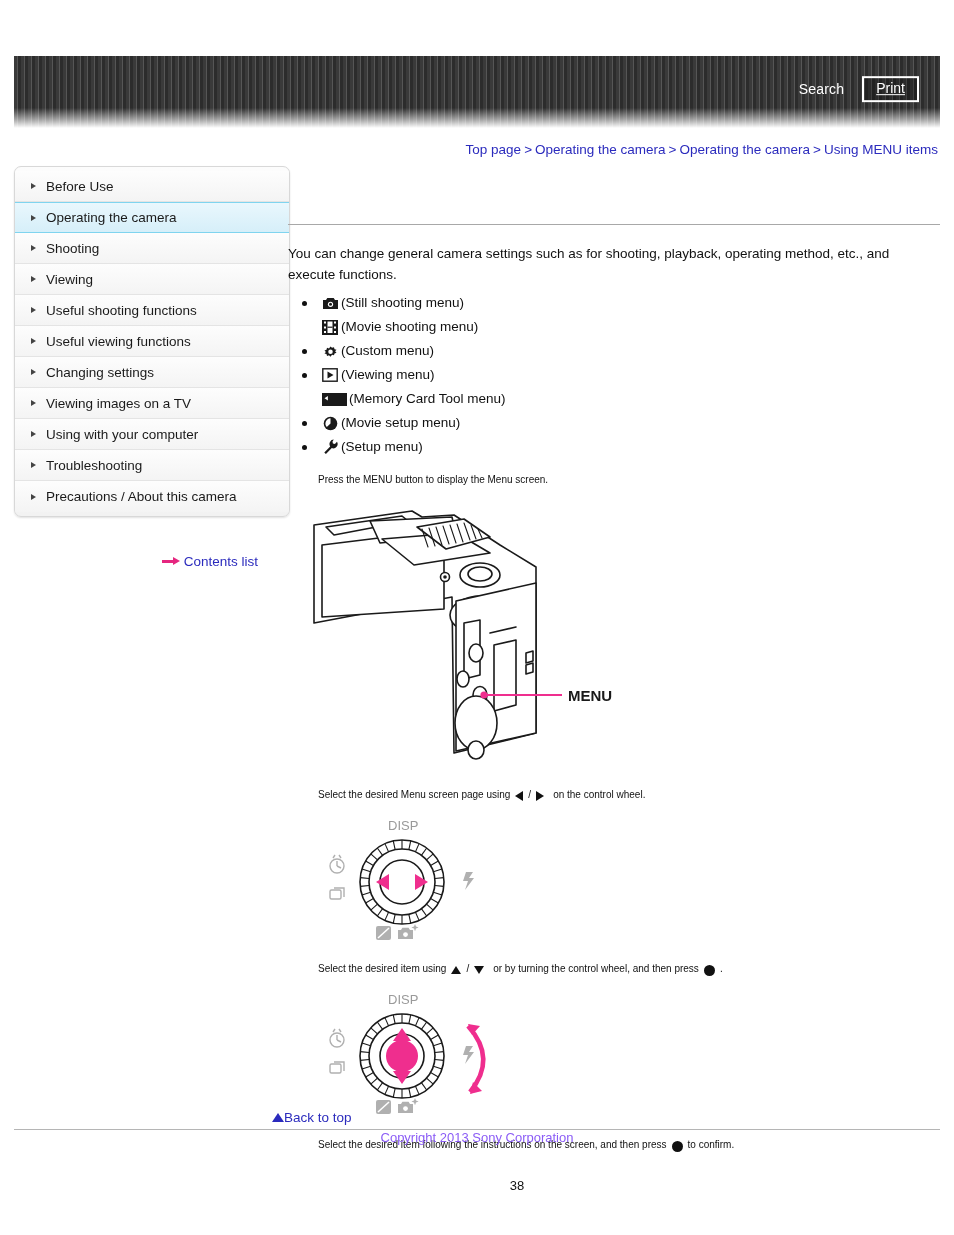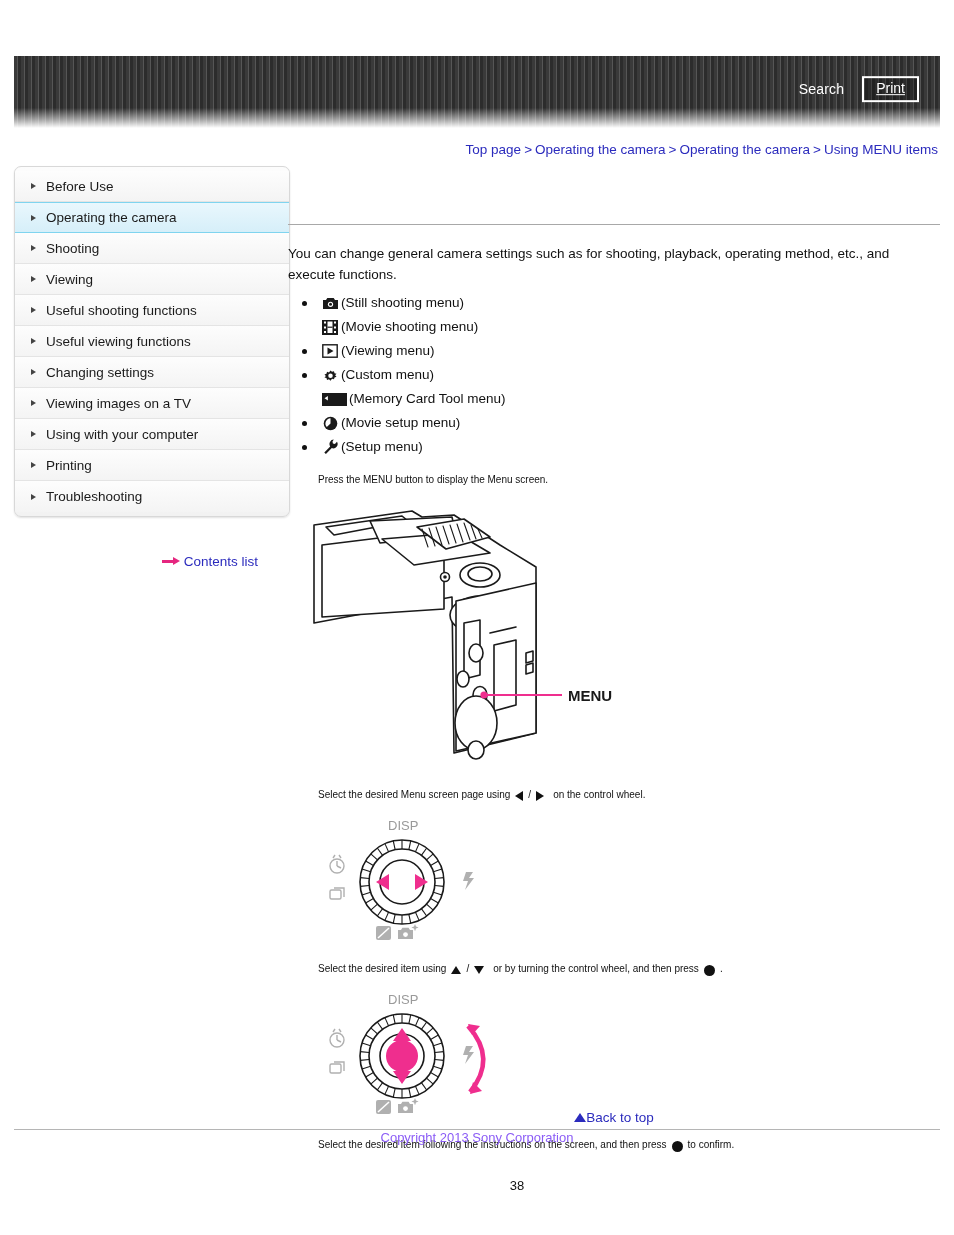--- a/index.html
+++ b/index.html
@@ -193,22 +193,22 @@
   .tri-down { width:0;height:0;border-top:8px solid #111;border-left:5.5px solid transparent;border-right:5.5px solid transparent;}
   .circle-g { width:11px;height:11px;border-radius:50%;background:#111; }
 
   
   #camera-figure { margin: 14px 0 0 16px; }
   .wheel-figure  { margin: 10px 0 0 28px; }
 
   
   #back-to-top-row {
     position: absolute;
-    left: 288px; top: 1110px; width: 652px;
-    display: flex; justify-content: center; align-items: center; 
+    left: 272px; top: 1110px; width: 652px;
+    display: flex; justify-content: flex-start; align-items: center; 
   }
   #back-to-top-arrow {
     width: 0; height: 0;
     border-bottom: 9px solid #2b2bbd;
     border-left: 6px solid transparent;
     border-right: 6px solid transparent;
   }
   #back-to-top-link { color: #2b2bbd; font-size: 13.5px; text-decoration: none; cursor: pointer; }
   #footer-rule {
     position: absolute;
@@ -279,25 +279,25 @@
   <div class="nav-item">
     <span class="nav-arrow"></span>
     <span>Viewing images on a TV</span>
   </div>
   <div class="nav-item">
     <span class="nav-arrow"></span>
     <span>Using with your computer</span>
   </div>
   <div class="nav-item">
     <span class="nav-arrow"></span>
-    <span>Printing</span>
-  </div>
-  <div class="nav-item">
-    <span class="nav-arrow"></span>
     <span>Troubleshooting</span>
+  </div>
+  <div class="nav-item">
+    <span class="nav-arrow"></span>
+    <span>Precautions / About this camera</span>
   </div>
 </div>
 
 <div id="contents-list-row">
   <span id="contents-arrow"></span>
   <a id="contents-list-link">Contents list</a>
 </div>
 
 <div id="main">
 
@@ -329,36 +329,36 @@
             <rect x="12" y="11" width="2" height="2" fill="#fff"></rect>
             <rect x="5.5" y="1.5" width="5" height="11.5" fill="#fff"></rect>
             <rect x="5.5" y="6.6" width="5" height="1.2" fill="#1a1a1a"></rect>
           </svg>
       </span>
       <span>(Movie shooting menu)</span>
     </li>
     <li>
       <span class="dot"></span>
       <span class="mico">
+        <svg width="15" height="15" viewBox="0 0 16 16">
+            <path d="M8 0.6l1.6 1.5 2.1-.6.6 2.1 2.1.6-1.5 1.6 1.5 1.6-2.1.6-.6 2.1-2.1-.6L8 11.6 6.4 10.1l-2.1.6-.6-2.1-2.1-.6L3.1 6.4 1.6 4.8l2.1-.6.6-2.1 2.1.6z" transform="translate(0,2)" fill="#1a1a1a"></path>
+            <circle cx="8" cy="8.2" r="2.4" fill="#ffffff"></circle>
+          </svg>
+      </span>
+      <span>(Custom menu)</span>
+    </li>
+    <li>
+      <span class="dot"></span>
+      <span class="mico">
         <svg width="16" height="14" viewBox="0 0 16 14">
             <rect x="0.8" y="0.8" width="14.4" height="12.4" fill="#ffffff" stroke="#1a1a1a" stroke-width="1.4"></rect>
             <path d="M5.5 3.5L11.5 7l-6 3.5z" fill="#1a1a1a"></path>
           </svg>
       </span>
       <span>(Viewing menu)</span>
-    </li>
-    <li>
-      <span class="dot"></span>
-      <span class="mico">
-        <svg width="15" height="15" viewBox="0 0 16 16">
-            <path d="M8 0.6l1.6 1.5 2.1-.6.6 2.1 2.1.6-1.5 1.6 1.5 1.6-2.1.6-.6 2.1-2.1-.6L8 11.6 6.4 10.1l-2.1.6-.6-2.1-2.1-.6L3.1 6.4 1.6 4.8l2.1-.6.6-2.1 2.1.6z" transform="translate(0,2)" fill="#1a1a1a"></path>
-            <circle cx="8" cy="8.2" r="2.4" fill="#ffffff"></circle>
-          </svg>
-      </span>
-      <span>(Custom menu)</span>
     </li>
     <li>
       <span class="mico" style="width:26px;margin-left:19px">
         <svg width="25" height="13" viewBox="0 0 25 13">
             <path d="M0 0h25v13H0z" fill="#1a1a1a"></path>
             <path d="M2.5 5.2l3.4-2.2v4.4z" fill="#ffffff"></path>
           </svg>
       </span>
       <span>(Memory Card Tool menu)</span>
     </li>

